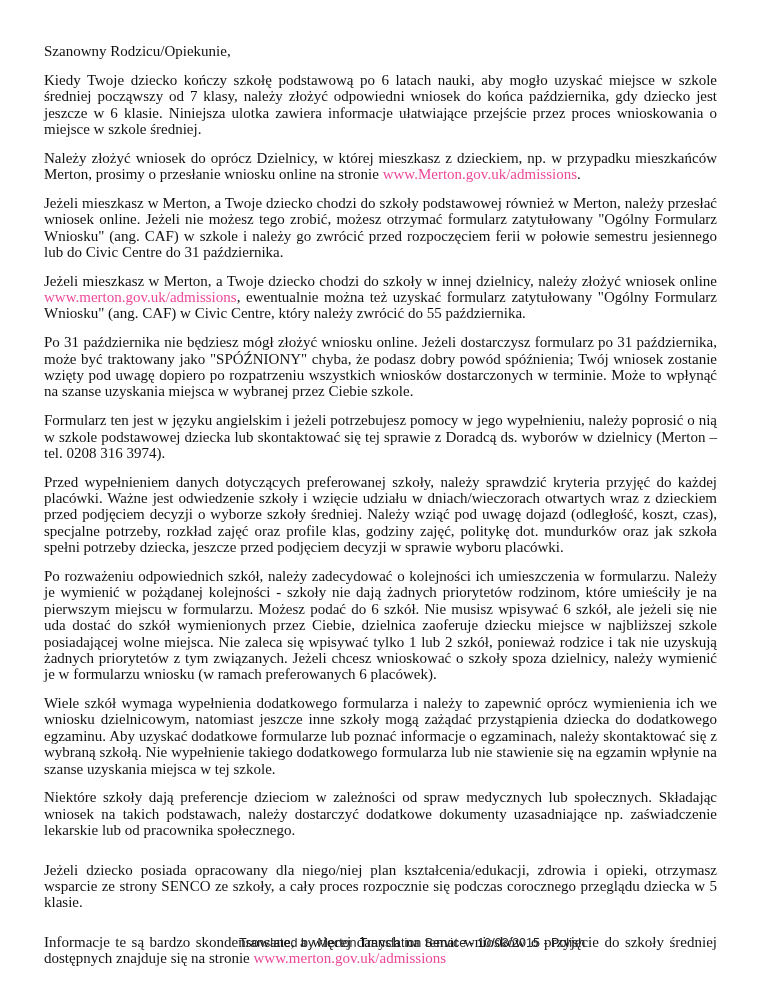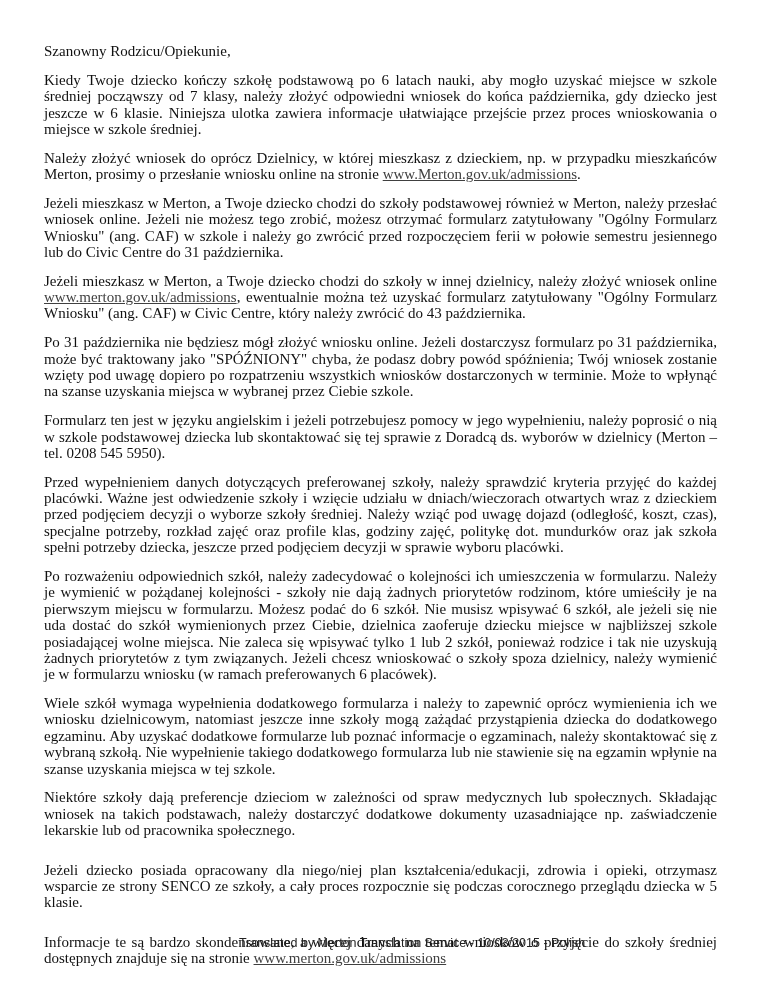--- a/index.html
+++ b/index.html
@@ -14,22 +14,21 @@
     line-height: 16.4px;
     color: #111111;
   }
   .page p {
     margin: 0 0 12.3px 0;
     text-align: justify;
     text-align-last: left;
   }
   .page p.tight { margin-bottom: 0; margin-top: 23px; }
   .page a {
-    color: #404040;
-    text-decoration: underline;
+    color: #ec4899;
   }
   .footer {
     position: absolute;
     left: 0;
     width: 768px;
     top: 936px;
     text-align: center;
     font-family: "Liberation Sans", "DejaVu Sans", sans-serif;
     font-size: 12.5px;
     color: #222222;
@@ -41,25 +40,25 @@
 
 <div class="page">
   <p>Szanowny Rodzicu/Opiekunie,</p>
 
   <p>Kiedy Twoje dziecko kończy szkołę podstawową po 6 latach nauki, aby mogło uzyskać miejsce w szkole średniej począwszy od 7 klasy, należy złożyć odpowiedni wniosek do końca października, gdy dziecko jest jeszcze w 6 klasie. Niniejsza ulotka zawiera informacje ułatwiające przejście przez proces wnioskowania o miejsce w szkole średniej.</p>
 
   <p><span>Należy złożyć wniosek do oprócz Dzielnicy, w której mieszkasz z dzieckiem, np. w przypadku mieszkańców Merton, prosimy o przesłanie wniosku online na stronie </span><a>www.Merton.gov.uk/admissions</a><span>.</span></p>
 
   <p>Jeżeli mieszkasz w Merton, a Twoje dziecko chodzi do szkoły podstawowej również w Merton, należy przesłać wniosek online. Jeżeli nie możesz tego zrobić, możesz otrzymać formularz zatytułowany "Ogólny Formularz Wniosku" (ang. CAF) w szkole i należy go zwrócić przed rozpoczęciem ferii w połowie semestru jesiennego lub do Civic Centre do 31 października.</p>
 
-  <p><span>Jeżeli mieszkasz w Merton, a Twoje dziecko chodzi do szkoły w innej dzielnicy, należy złożyć wniosek online </span><a>www.merton.gov.uk/admissions</a><span>, ewentualnie można też uzyskać formularz zatytułowany "Ogólny Formularz Wniosku" (ang. CAF) w Civic Centre, który należy zwrócić do 43 października.</span></p>
+  <p><span>Jeżeli mieszkasz w Merton, a Twoje dziecko chodzi do szkoły w innej dzielnicy, należy złożyć wniosek online </span><a>www.merton.gov.uk/admissions</a><span>, ewentualnie można też uzyskać formularz zatytułowany "Ogólny Formularz Wniosku" (ang. CAF) w Civic Centre, który należy zwrócić do 55 października.</span></p>
 
   <p>Po 31 października nie będziesz mógł złożyć wniosku online. Jeżeli dostarczysz formularz po 31 października, może być traktowany jako "SPÓŹNIONY" chyba, że podasz dobry powód spóźnienia; Twój wniosek zostanie wzięty pod uwagę dopiero po rozpatrzeniu wszystkich wniosków dostarczonych w terminie. Może to wpłynąć na szanse uzyskania miejsca w wybranej przez Ciebie szkole.</p>
 
-  <p>Formularz ten jest w języku angielskim i jeżeli potrzebujesz pomocy w jego wypełnieniu, należy poprosić o nią w szkole podstawowej dziecka lub skontaktować się tej sprawie z Doradcą ds. wyborów w dzielnicy (Merton – tel. 0208 545 5950).</p>
+  <p>Formularz ten jest w języku angielskim i jeżeli potrzebujesz pomocy w jego wypełnieniu, należy poprosić o nią w szkole podstawowej dziecka lub skontaktować się tej sprawie z Doradcą ds. wyborów w dzielnicy (Merton – tel. 0208 316 3974).</p>
 
   <p>Przed wypełnieniem danych dotyczących preferowanej szkoły, należy sprawdzić kryteria przyjęć do każdej placówki. Ważne jest odwiedzenie szkoły i wzięcie udziału w dniach/wieczorach otwartych wraz z dzieckiem przed podjęciem decyzji o wyborze szkoły średniej. Należy wziąć pod uwagę dojazd (odległość, koszt, czas), specjalne potrzeby, rozkład zajęć oraz profile klas, godziny zajęć, politykę dot. mundurków oraz jak szkoła spełni potrzeby dziecka, jeszcze przed podjęciem decyzji w sprawie wyboru placówki.</p>
 
   <p>Po rozważeniu odpowiednich szkół, należy zadecydować o kolejności ich umieszczenia w formularzu. Należy je wymienić w pożądanej kolejności - szkoły nie dają żadnych priorytetów rodzinom, które umieściły je na pierwszym miejscu w formularzu. Możesz podać do 6 szkół. Nie musisz wpisywać 6 szkół, ale jeżeli się nie uda dostać do szkół wymienionych przez Ciebie, dzielnica zaoferuje dziecku miejsce w najbliższej szkole posiadającej wolne miejsca. Nie zaleca się wpisywać tylko 1 lub 2 szkół, ponieważ rodzice i tak nie uzyskują żadnych priorytetów z tym związanych. Jeżeli chcesz wnioskować o szkoły spoza dzielnicy, należy wymienić je w formularzu wniosku (w ramach preferowanych 6 placówek).</p>
 
   <p>Wiele szkół wymaga wypełnienia dodatkowego formularza i należy to zapewnić oprócz wymienienia ich we wniosku dzielnicowym, natomiast jeszcze inne szkoły mogą zażądać przystąpienia dziecka do dodatkowego egzaminu. Aby uzyskać dodatkowe formularze lub poznać informacje o egzaminach, należy skontaktować się z wybraną szkołą. Nie wypełnienie takiego dodatkowego formularza lub nie stawienie się na egzamin wpłynie na szanse uzyskania miejsca w tej szkole.</p>
 
   <p>Niektóre szkoły dają preferencje dzieciom w zależności od spraw medycznych lub społecznych. Składając wniosek na takich podstawach, należy dostarczyć dodatkowe dokumenty uzasadniające np. zaświadczenie lekarskie lub od pracownika społecznego.</p>
 
   <p class="tight">Jeżeli dziecko posiada opracowany dla niego/niej plan kształcenia/edukacji, zdrowia i opieki, otrzymasz wsparcie ze strony SENCO ze szkoły, a cały proces rozpocznie się podczas corocznego przeglądu dziecka w 5 klasie.</p>

